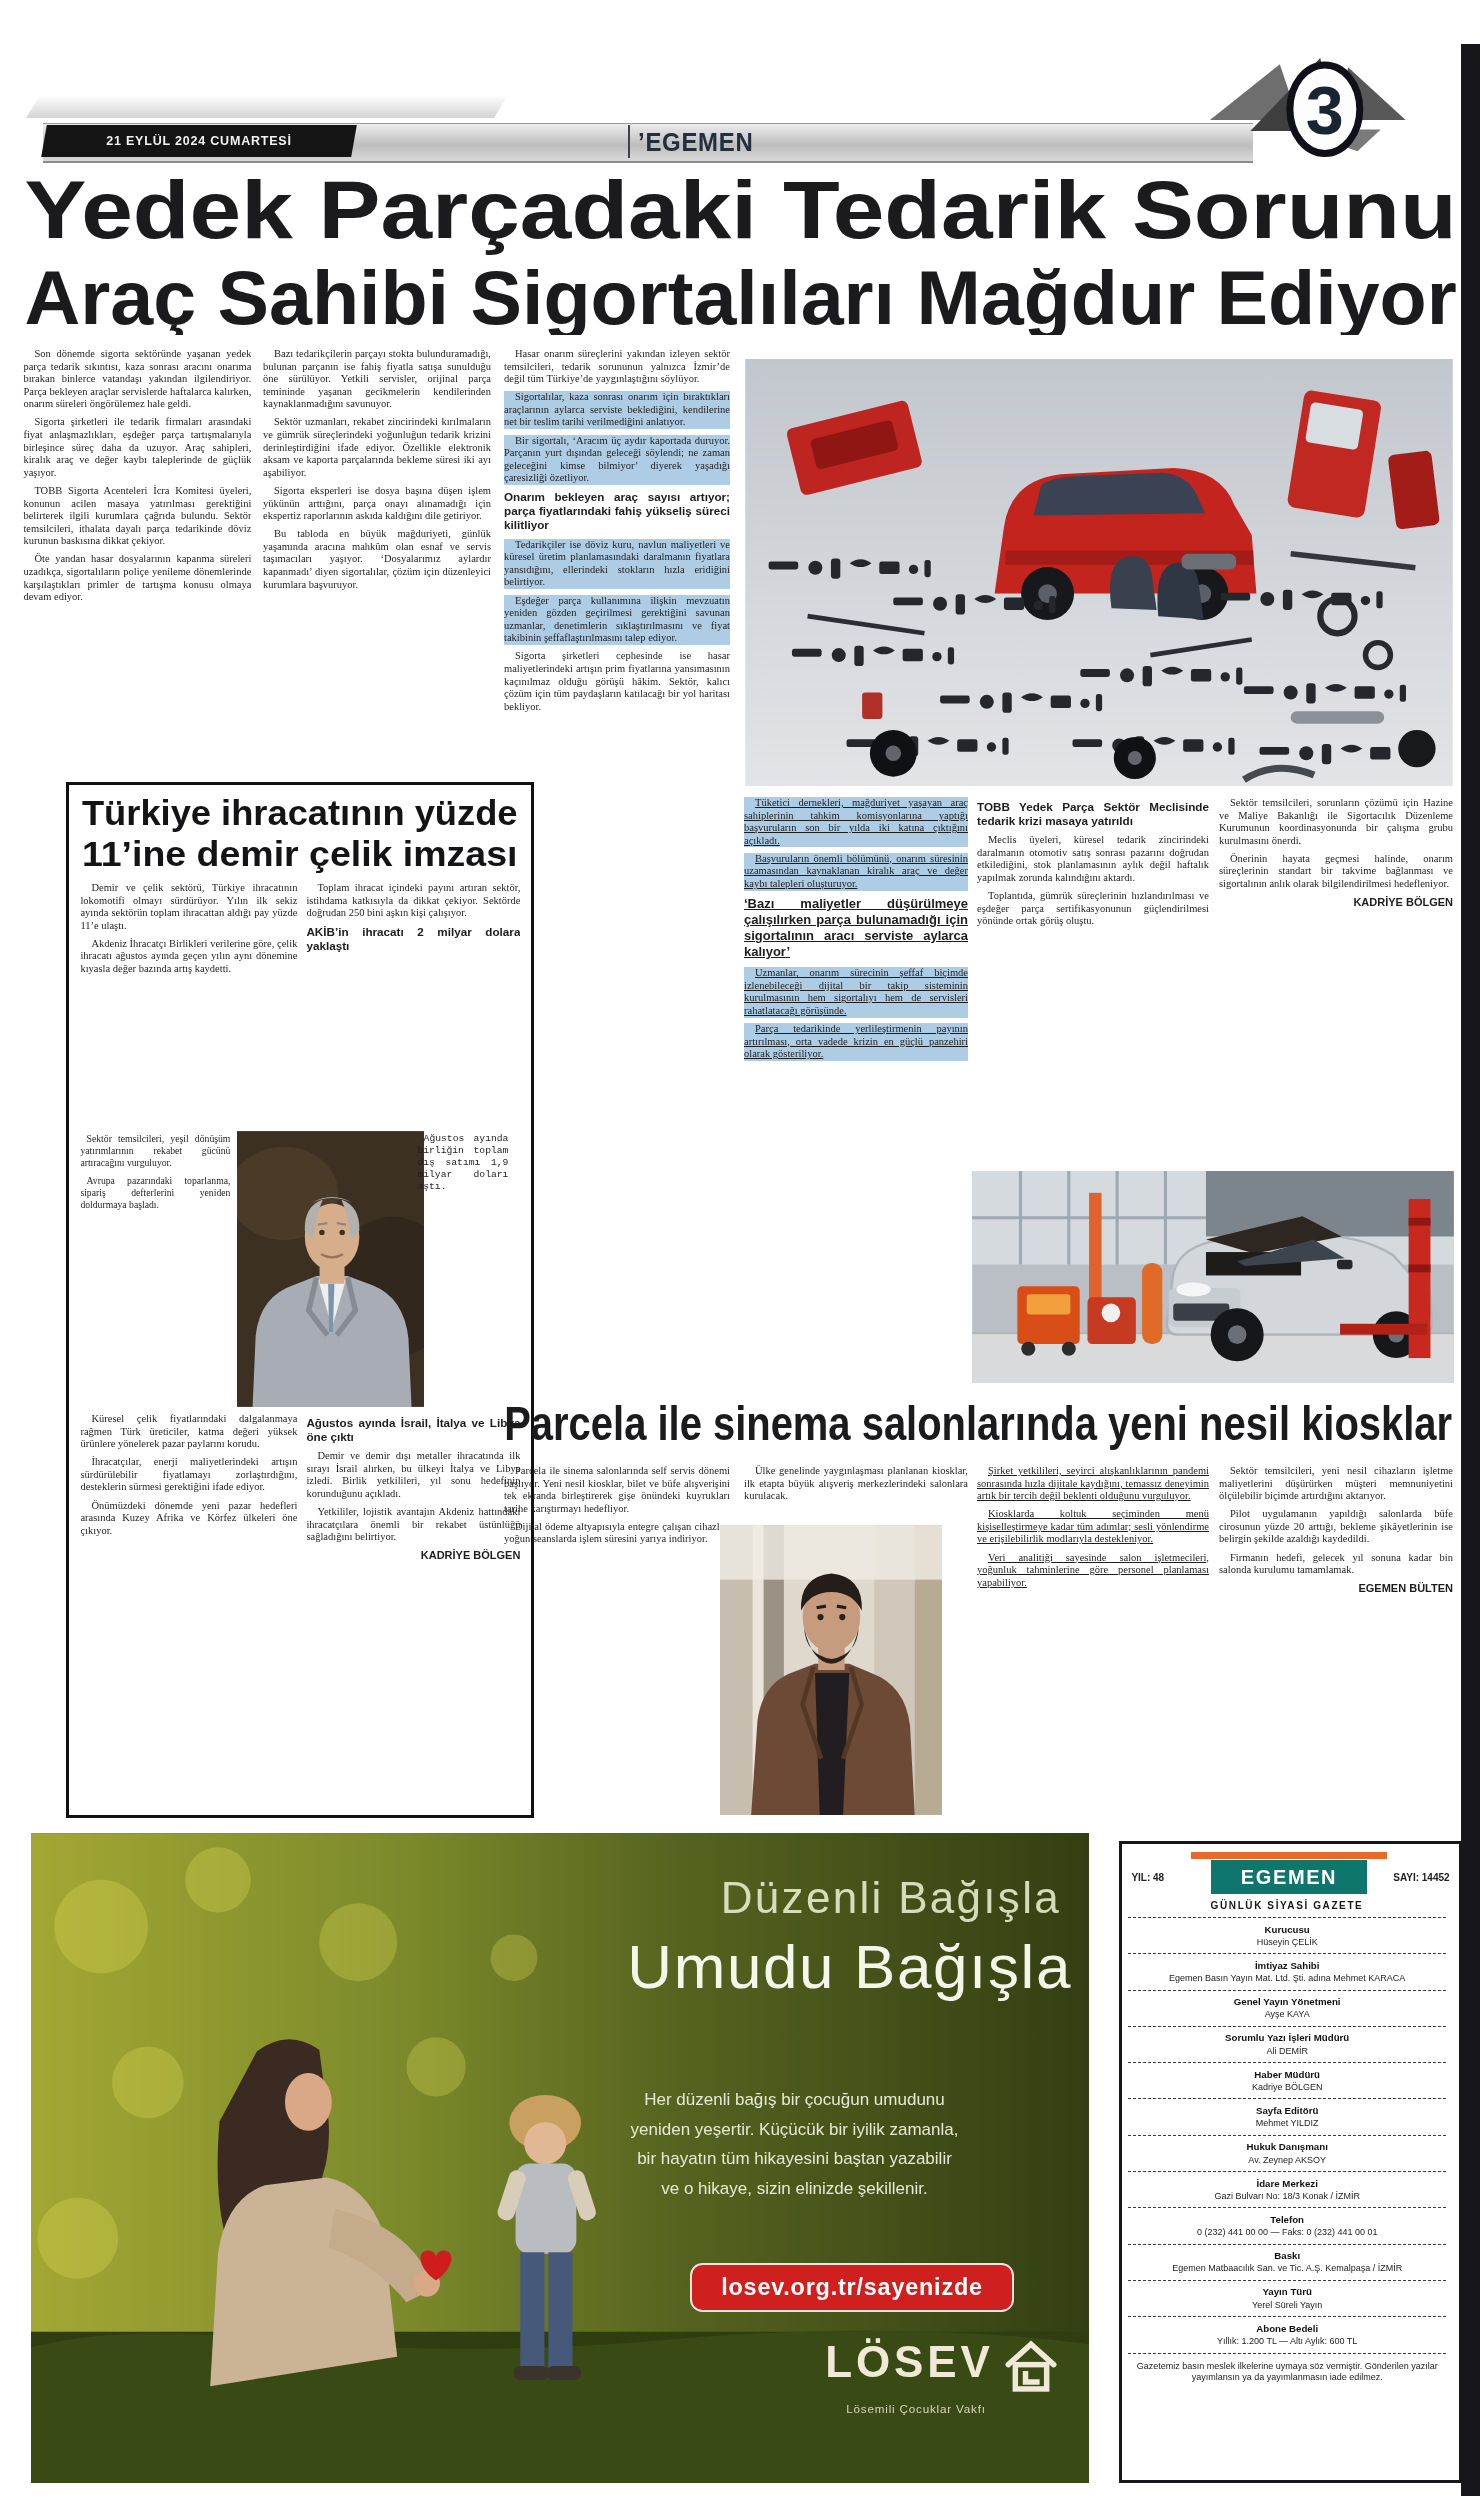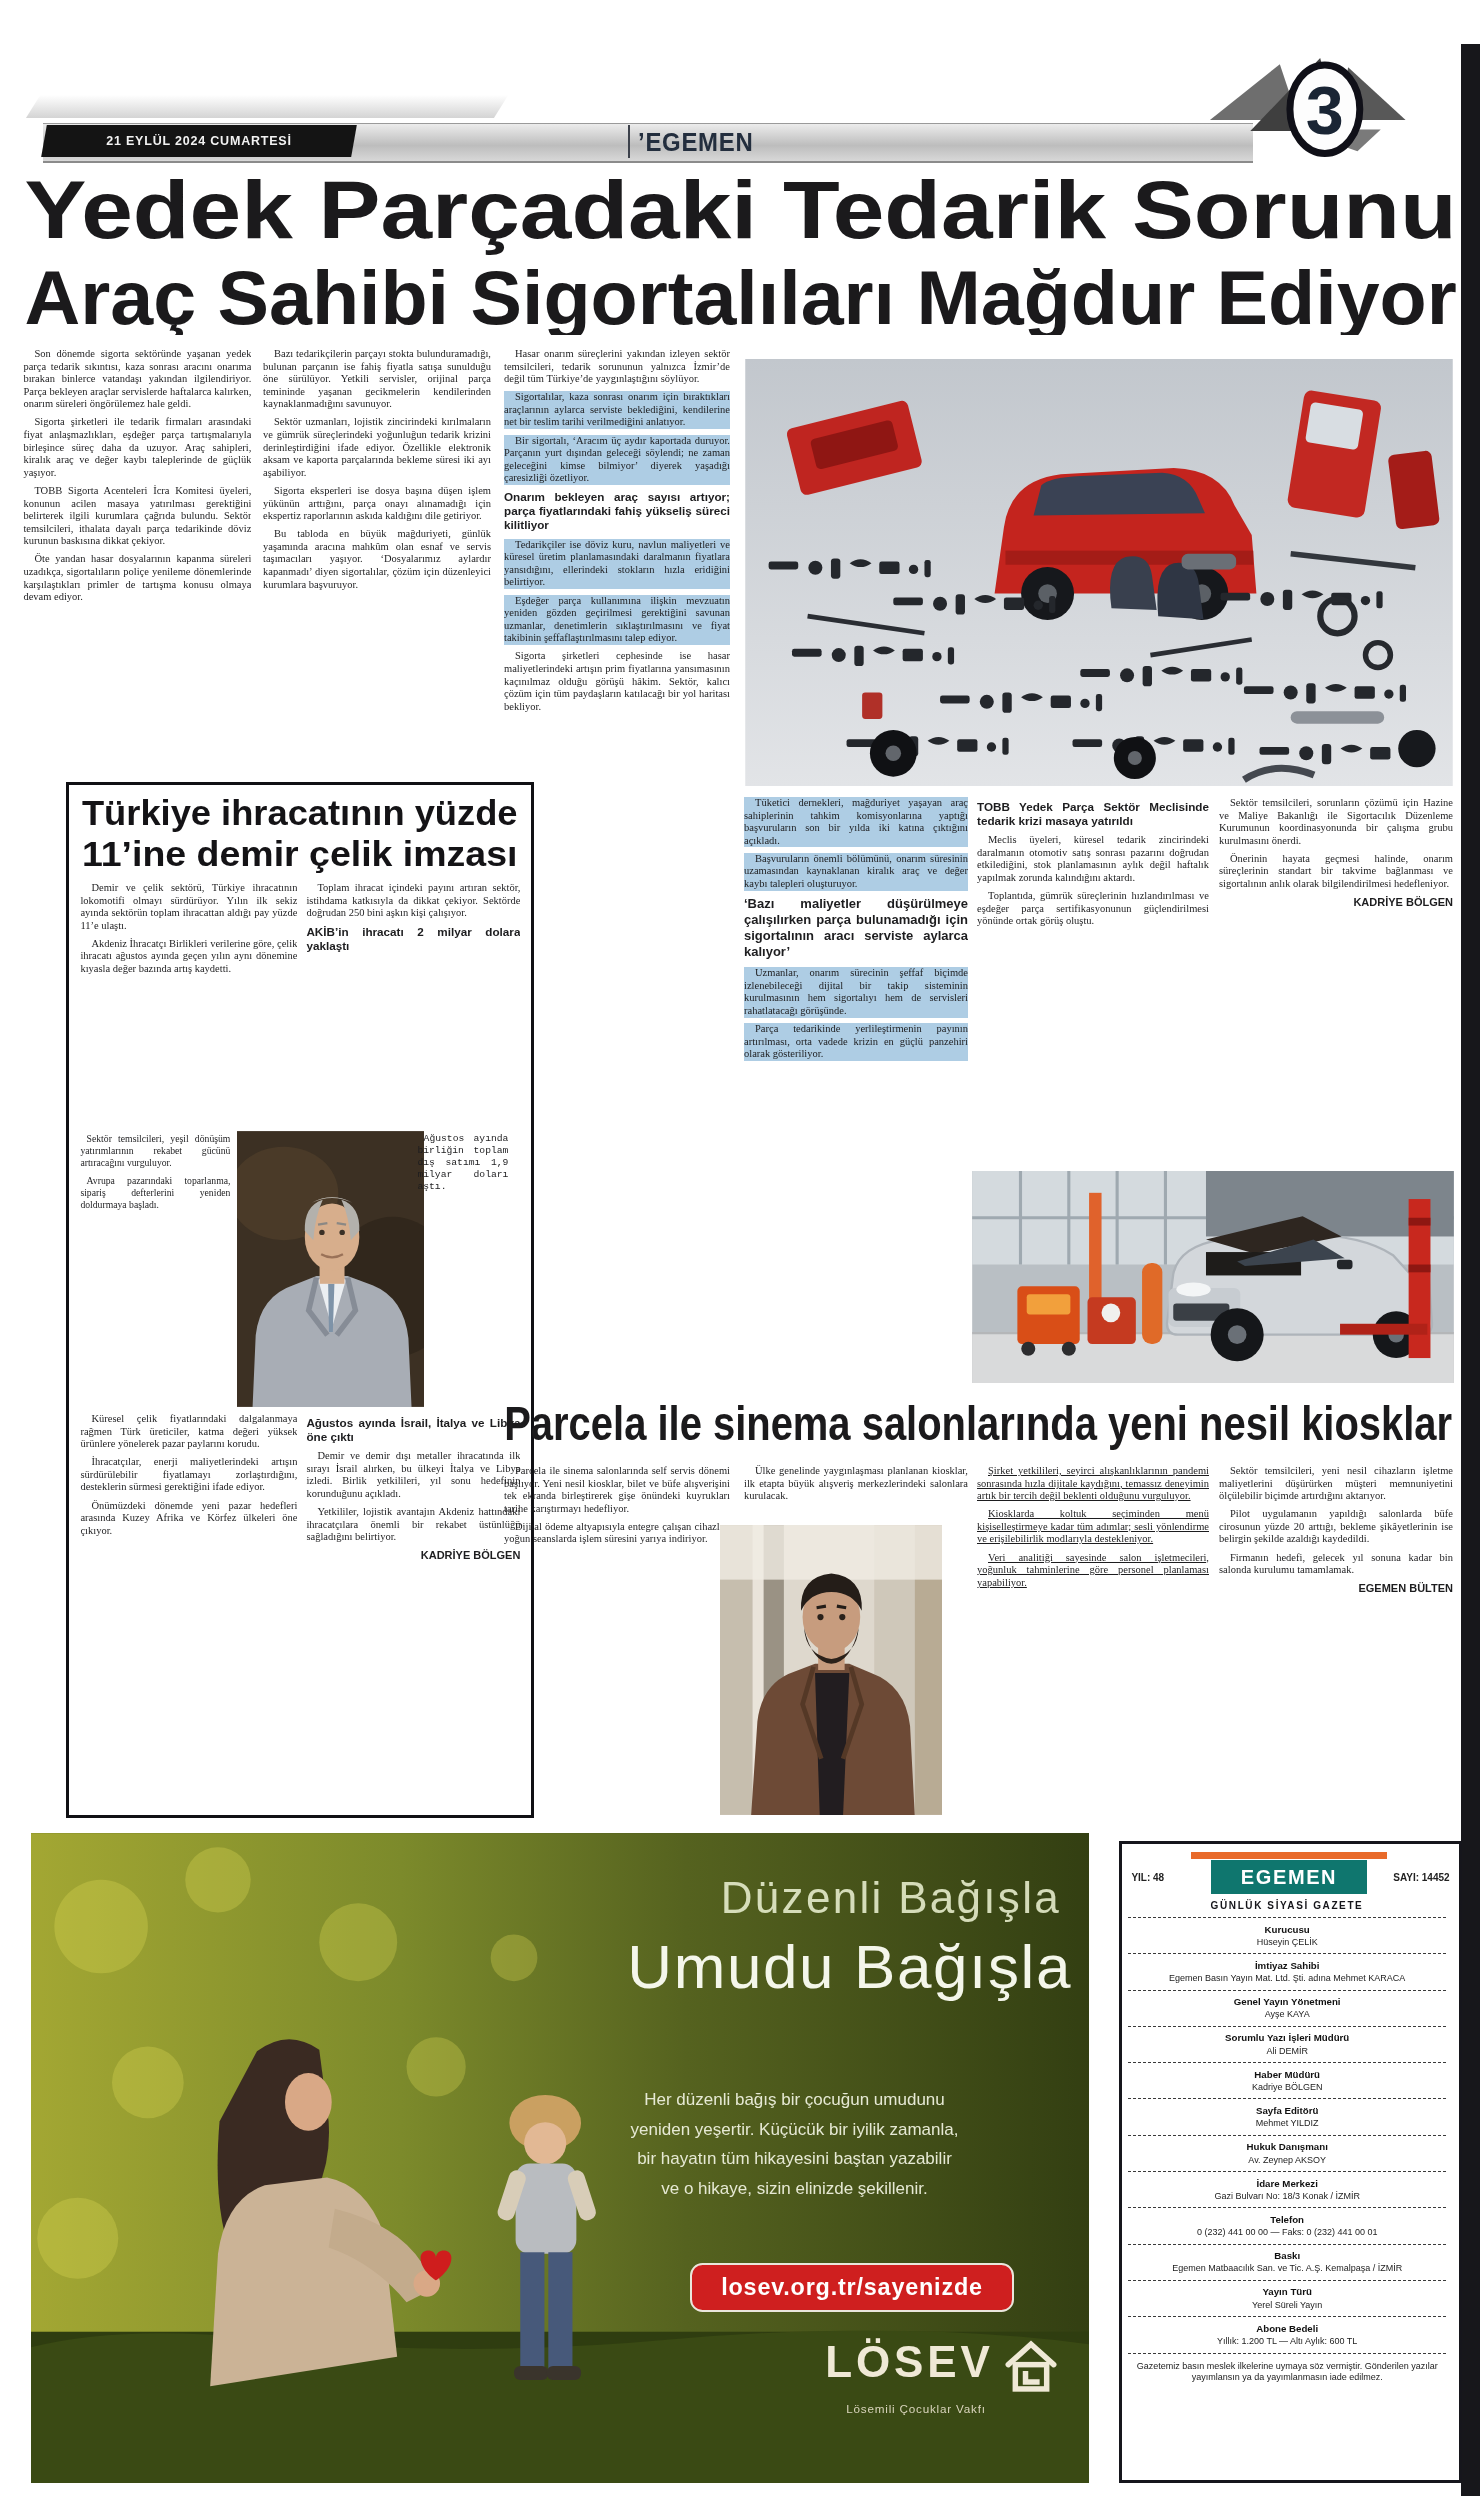--- a/index.html
+++ b/index.html
@@ -97,21 +97,21 @@
   </svg>
 
   <div class="abs txtcol" style="left:23.4px;top:348px;width:228px;height:429px;">
       <p class="para">Son dönemde sigorta sektöründe yaşanan yedek parça tedarik sıkıntısı, kaza sonrası aracını onarıma bırakan binlerce vatandaşı yakından ilgilendiriyor. Parça bekleyen araçlar servislerde haftalarca kalırken, onarım süreleri öngörülemez hale geldi.</p>
       <p class="para">Sigorta şirketleri ile tedarik firmaları arasındaki fiyat anlaşmazlıkları, eşdeğer parça tartışmalarıyla birleşince süreç daha da uzuyor. Araç sahipleri, kiralık araç ve değer kaybı taleplerinde de güçlük yaşıyor.</p>
       <p class="para">TOBB Sigorta Acenteleri İcra Komitesi üyeleri, konunun acilen masaya yatırılması gerektiğini belirterek ilgili kurumlara çağrıda bulundu. Sektör temsilcileri, ithalata dayalı parça tedarikinde döviz kurunun baskısına dikkat çekiyor.</p>
       <p class="para">Öte yandan hasar dosyalarının kapanma süreleri uzadıkça, sigortalıların poliçe yenileme dönemlerinde karşılaştıkları primler de tartışma konusu olmaya devam ediyor.</p>
     </div>
   <div class="abs txtcol" style="left:263px;top:348px;width:228px;height:429px;">
       <p class="para">Bazı tedarikçilerin parçayı stokta bulunduramadığı, bulunan parçanın ise fahiş fiyatla satışa sunulduğu öne sürülüyor. Yetkili servisler, orijinal parça temininde yaşanan gecikmelerin kendilerinden kaynaklanmadığını savunuyor.</p>
-      <p class="para">Sektör uzmanları, lojistik zincirindeki kırılmaların ve gümrük süreçlerindeki yoğunluğun tedarik krizini derinleştirdiğini ifade ediyor. Özellikle elektronik aksam ve kaporta parçalarında bekleme süresi iki ayı aşabiliyor.</p>
+      <p class="para">Sektör uzmanları, rekabet zincirindeki kırılmaların ve gümrük süreçlerindeki yoğunluğun tedarik krizini derinleştirdiğini ifade ediyor. Özellikle elektronik aksam ve kaporta parçalarında bekleme süresi iki ayı aşabiliyor.</p>
       <p class="para">Sigorta eksperleri ise dosya başına düşen işlem yükünün arttığını, parça onayı alınamadığı için ekspertiz raporlarının askıda kaldığını dile getiriyor.</p>
       <p class="para">Bu tabloda en büyük mağduriyeti, günlük yaşamında aracına mahkûm olan esnaf ve servis taşımacıları yaşıyor. ‘Dosyalarımız aylardır kapanmadı’ diyen sigortalılar, çözüm için düzenleyici kurumlara başvuruyor.</p>
     </div>
   <div class="abs txtcol" style="left:504px;top:348px;width:226px;height:1026px;">
       <p class="para">Hasar onarım süreçlerini yakından izleyen sektör temsilcileri, tedarik sorununun yalnızca İzmir’de değil tüm Türkiye’de yaygınlaştığını söylüyor.</p>
       <p class="para hl">Sigortalılar, kaza sonrası onarım için bıraktıkları araçlarının aylarca serviste beklediğini, kendilerine net bir teslim tarihi verilmediğini anlatıyor.</p>
       <p class="para hl">Bir sigortalı, ‘Aracım üç aydır kaportada duruyor. Parçanın yurt dışından geleceği söylendi; ne zaman geleceğini kimse bilmiyor’ diyerek yaşadığı çaresizliği özetliyor.</p>
       <p class="para bold">Onarım bekleyen araç sayısı artıyor; parça fiyatlarındaki fahiş yükseliş süreci kilitliyor</p>
       <p class="para hl">Tedarikçiler ise döviz kuru, navlun maliyetleri ve küresel üretim planlamasındaki daralmanın fiyatlara yansıdığını, ellerindeki stokların hızla eridiğini belirtiyor.</p>
       <p class="para hl">Eşdeğer parça kullanımına ilişkin mevzuatın yeniden gözden geçirilmesi gerektiğini savunan uzmanlar, denetimlerin sıklaştırılmasını ve fiyat takibinin şeffaflaştırılmasını talep ediyor.</p>
@@ -176,21 +176,21 @@
     <rect x="560" y="250" width="70" height="20" rx="8" fill="#6a6f76"></rect>
     <rect x="700" y="452" width="120" height="16" rx="8" fill="#8c9198"></rect>
     <path d="M640,540 q40,-26 90,-6" stroke="#44484f" stroke-width="9" fill="none"></path>
     <circle cx="190" cy="506" r="30" fill="#101114"></circle>
       <circle cx="190" cy="506" r="10" fill="#62666c"></circle>
     <circle cx="500" cy="512" r="27" fill="#101114"></circle>
       <circle cx="500" cy="512" r="9" fill="#62666c"></circle>
     <circle cx="862" cy="500" r="24" fill="#17191d"></circle>
   </svg>
 
-  <div class="abs txtcol" style="left:744px;top:797px;width:224px;height:580px;">
+  <div class="abs txtcol" style="left:744px;top:797px;width:224px;height:580px;text-decoration:underline;">
       <p class="para hl">Tüketici dernekleri, mağduriyet yaşayan araç sahiplerinin tahkim komisyonlarına yaptığı başvuruların son bir yılda iki katına çıktığını açıkladı.</p>
       <p class="para hl">Başvuruların önemli bölümünü, onarım süresinin uzamasından kaynaklanan kiralık araç ve değer kaybı talepleri oluşturuyor.</p>
       <p class="para qhead">‘Bazı maliyetler düşürülmeye çalışılırken parça bulunamadığı için sigortalının aracı serviste aylarca kalıyor’</p>
       <p class="para hl">Uzmanlar, onarım sürecinin şeffaf biçimde izlenebileceği dijital bir takip sisteminin kurulmasının hem sigortalıyı hem de servisleri rahatlatacağı görüşünde.</p>
       <p class="para hl">Parça tedarikinde yerlileştirmenin payının artırılması, orta vadede krizin en güçlü panzehiri olarak gösteriliyor.</p>
     </div>
   <div class="abs txtcol" style="left:977px;top:797px;width:232px;height:366px;">
       <p class="para bold">TOBB Yedek Parça Sektör Meclisinde tedarik krizi masaya yatırıldı</p>
       <p class="para">Meclis üyeleri, küresel tedarik zincirindeki daralmanın otomotiv satış sonrası pazarını doğrudan etkilediğini, stok planlamasının aylık değil haftalık yapılmak zorunda kalındığını aktardı.</p>
       <p class="para">Toplantıda, gümrük süreçlerinin hızlandırılması ve eşdeğer parça sertifikasyonunun güçlendirilmesi yönünde ortak görüş oluştu.</p>

